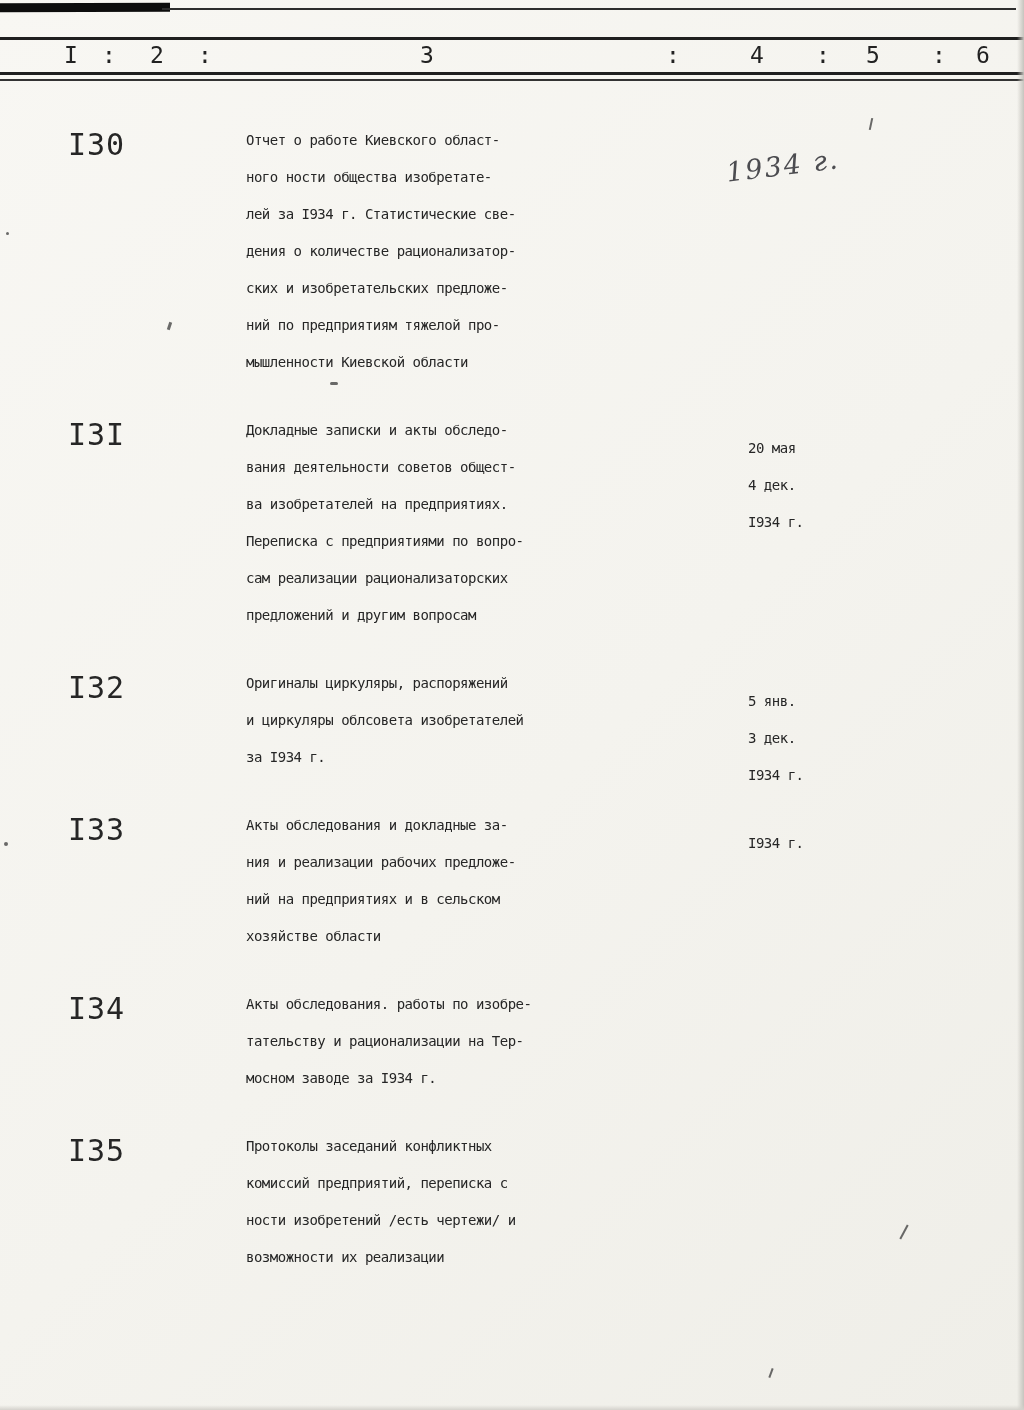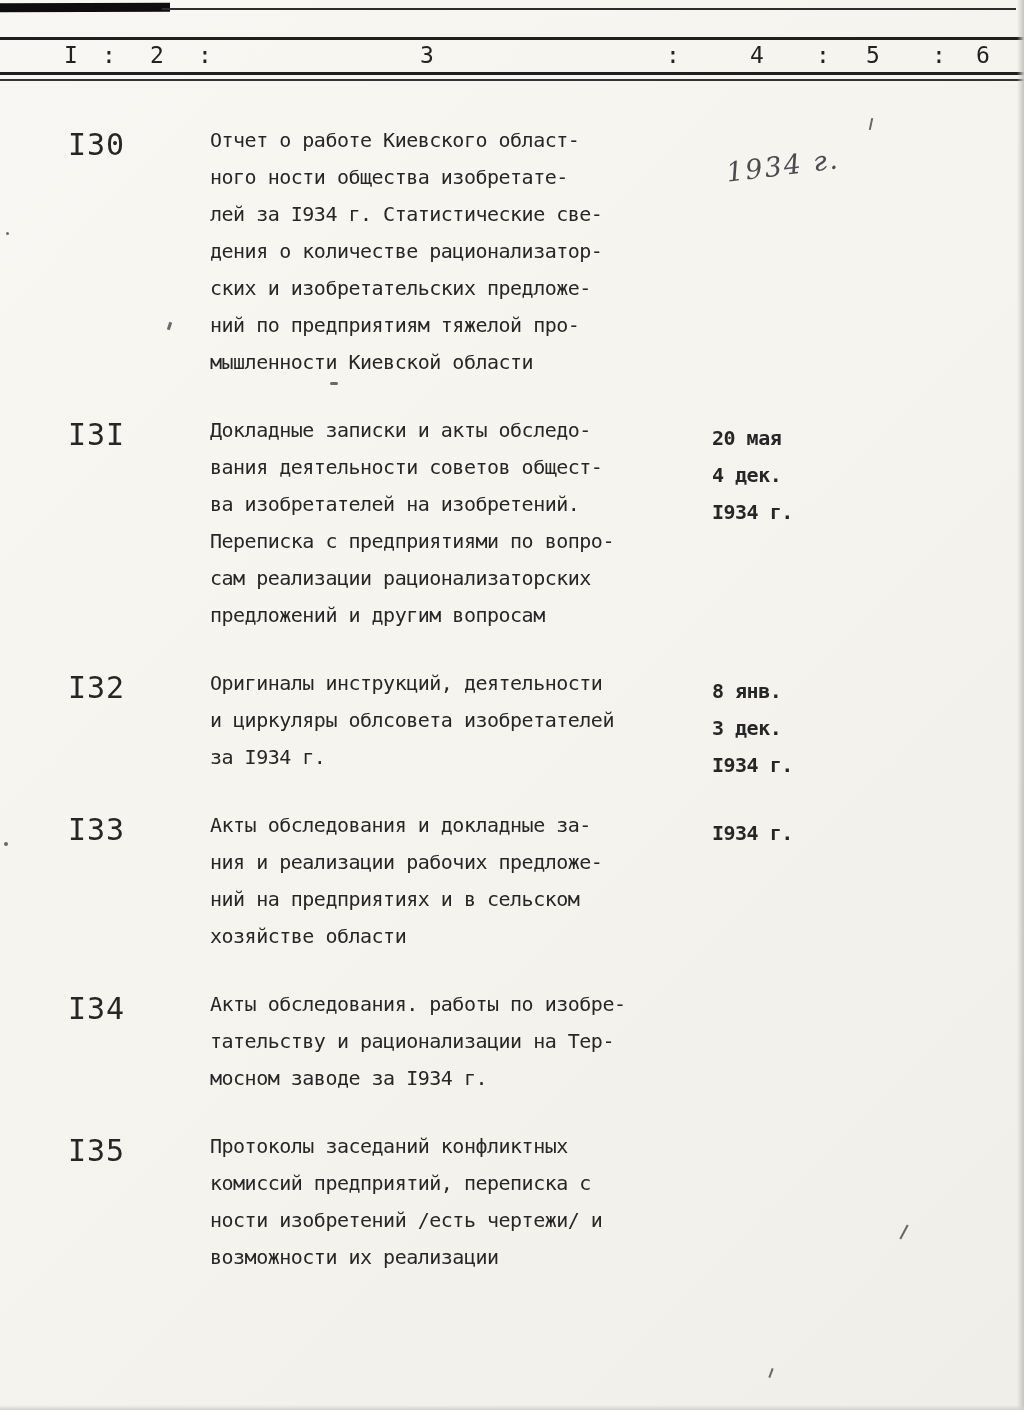--- a/index.html
+++ b/index.html
@@ -30,23 +30,23 @@
   .hcell{position:absolute;top:42px;font-size:23px;line-height:26px;color:#222;}
   .hc0{left:64px;}  .hc1{left:102px;} .hc2{left:150px;} .hc3{left:198px;}
   .hc4{left:420px;} .hc5{left:666px;} .hc6{left:750px;} .hc7{left:816px;}
   .hc8{left:866px;} .hc9{left:932px;} .hc10{left:976px;}
 
   
   .entries{position:absolute;top:122px;left:0;right:0;}
   .entry{position:relative;margin-bottom:31px;}
   .entry-number{position:absolute;left:68px;top:4px;font-size:30px;line-height:37px;letter-spacing:1px;}
   .entry-lines{margin-left:210px;}
-  .line{position:relative;height:37px;line-height:37px;font-size:20px;white-space:nowrap;}
+  .line{position:relative;height:37px;line-height:37px;font-size:14px;white-space:nowrap;margin-left:36px;}
   .desc{letter-spacing:-0.5px;}
-  .date{position:absolute;left:502px;top:8px;letter-spacing:-0.5px;font-weight:bold;}
+  .date{position:absolute;left:502px;top:18px;letter-spacing:-0.5px;}
   .handwritten{
     position:absolute;left:726px;top:28px;
     font-family:"DejaVu Serif", serif;font-style:italic;
     font-size:27px;color:#4c4c50;
     transform:rotate(-7deg);letter-spacing:2px;
   }
 </style>
 </head>
 <body>
 
@@ -94,30 +94,30 @@
           <div class="line"><span class="desc">ний по предприятиям тяжелой про-</span></div>
           <div class="line"><span class="desc">мышленности Киевской области</span></div>
         </div>
         <span class="handwritten">1934 г.</span>
       </div>
       <div class="entry">
         <span class="entry-number">I3I</span>
         <div class="entry-lines">
           <div class="line"><span class="desc">Докладные записки и акты обследо-</span><span class="date">20 мая</span></div>
           <div class="line"><span class="desc">вания деятельности советов общест-</span><span class="date">4 дек.</span></div>
-          <div class="line"><span class="desc">ва изобретателей на изобретений.</span><span class="date">I934 г.</span></div>
+          <div class="line"><span class="desc">ва изобретателей на предприятиях.</span><span class="date">I934 г.</span></div>
           <div class="line"><span class="desc">Переписка с предприятиями по вопро-</span></div>
           <div class="line"><span class="desc">сам реализации рационализаторских</span></div>
           <div class="line"><span class="desc">предложений и другим вопросам</span></div>
         </div>
       </div>
       <div class="entry">
         <span class="entry-number">I32</span>
         <div class="entry-lines">
-          <div class="line"><span class="desc">Оригиналы инструкций, деятельности</span><span class="date">8 янв.</span></div>
+          <div class="line"><span class="desc">Оригиналы циркуляры, распоряжений</span><span class="date">5 янв.</span></div>
           <div class="line"><span class="desc">и циркуляры облсовета изобретателей</span><span class="date">3 дек.</span></div>
           <div class="line"><span class="desc">за I934 г.</span><span class="date">I934 г.</span></div>
         </div>
       </div>
       <div class="entry">
         <span class="entry-number">I33</span>
         <div class="entry-lines">
           <div class="line"><span class="desc">Акты обследования и докладные за-</span><span class="date">I934 г.</span></div>
           <div class="line"><span class="desc">ния и реализации рабочих предложе-</span></div>
           <div class="line"><span class="desc">ний на предприятиях и в сельском</span></div>

